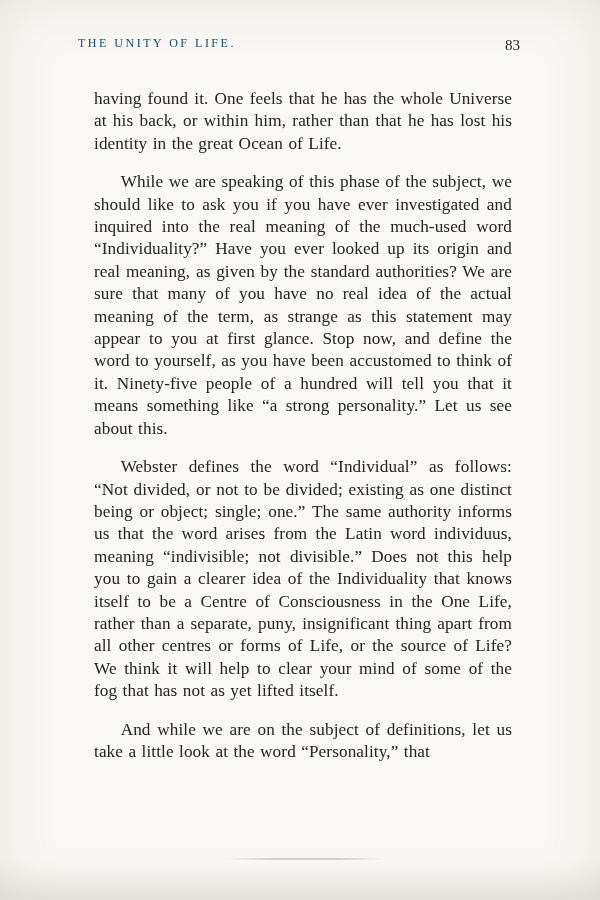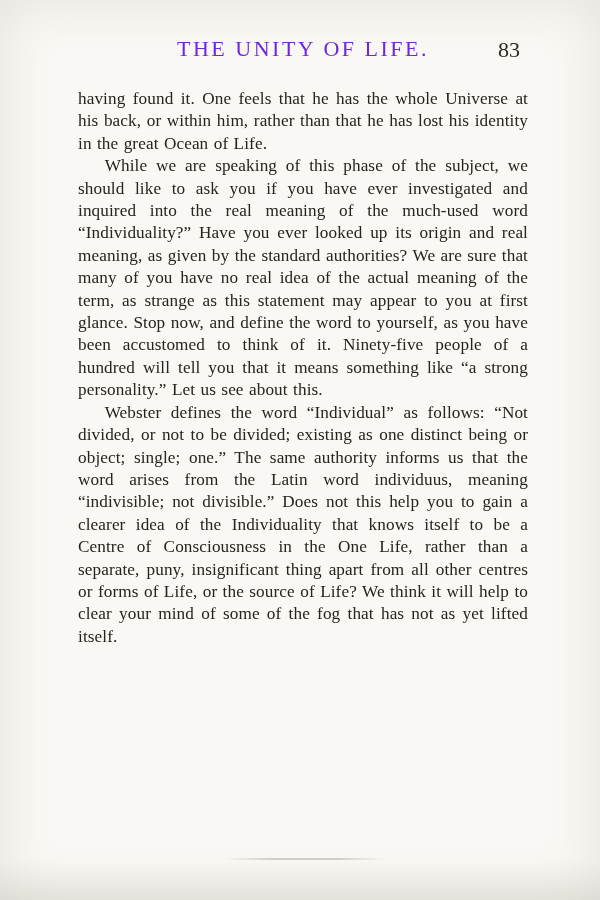--- a/index.html
+++ b/index.html
@@ -27,36 +27,36 @@
   }
   .running-header {
     position: relative;
     height: 26px;
     margin-bottom: 26px;
   }
   .running-title {
     position: absolute;
     left: 0;
     right: 0;
-    text-align: center;
-    font-size: 22px;
+    text-align: left;
+    font-size: 12px;
     letter-spacing: 2.5px;
     font-weight: 400;
-    color: #6d28d9;
+    color: #0c4a6e;
     white-space: nowrap;
   }
   .page-number {
     position: absolute;
     right: 8px;
     top: 1px;
-    font-size: 22px;
+    font-size: 15px;
     color: #2b2923;
   }
   .body-text p {
-    margin: 0;
+    margin: 16px;
     font-size: 17.2px;
     line-height: 22.4px;
     text-align: justify;
     text-justify: inter-word;
     letter-spacing: 0.1px;
     word-spacing: 1px;
   }
   .body-text p.indent {
     text-indent: 1.55em;
   }
@@ -92,19 +92,20 @@
       <div class="page-number">83</div>
     </div>
 
     <div class="body-text">
       <p>having found it.  One feels that he has the whole Universe at his back, or within him, rather than that he has lost his identity in the great Ocean of Life.</p>
 
       <p class="indent">While we are speaking of this phase of the subject, we should like to ask you if you have ever investigated and inquired into the real meaning of the much-used word “Individuality?”  Have you ever looked up its origin and real meaning, as given by the standard authorities?  We are sure that many of you have no real idea of the actual meaning of the term, as strange as this statement may appear to you at first glance.  Stop now, and define the word to yourself, as you have been accustomed to think of it.  Ninety-five people of a hundred will tell you that it means something like “a strong personality.”  Let us see about this.</p>
 
       <p class="indent"><span>Webster defines the word “Individual” as follows: “Not divided, or not to be divided; existing as one distinct being or object; single; one.”  The same authority informs us that the word arises from the Latin word </span><span class="italic">individuus,</span><span> meaning “indivisible; not divisible.”  Does not this help you to gain a clearer idea of the Individuality that knows itself to be a Centre of Consciousness in the One Life, rather than a separate, puny, insignificant thing apart from all other centres or forms of Life, or the source of Life?  We think it will help to clear your mind of some of the fog that has not as yet lifted itself.</span></p>
 
+      <p class="indent">And while we are on the subject of definitions, let us take a little look at the word “Personality,” that</p>
     </div>
 
   </div>
 
   <div class="scan-artifact"></div>
   <div class="edge-shade-bottom"></div>
 </div>
 
 </body></html>

